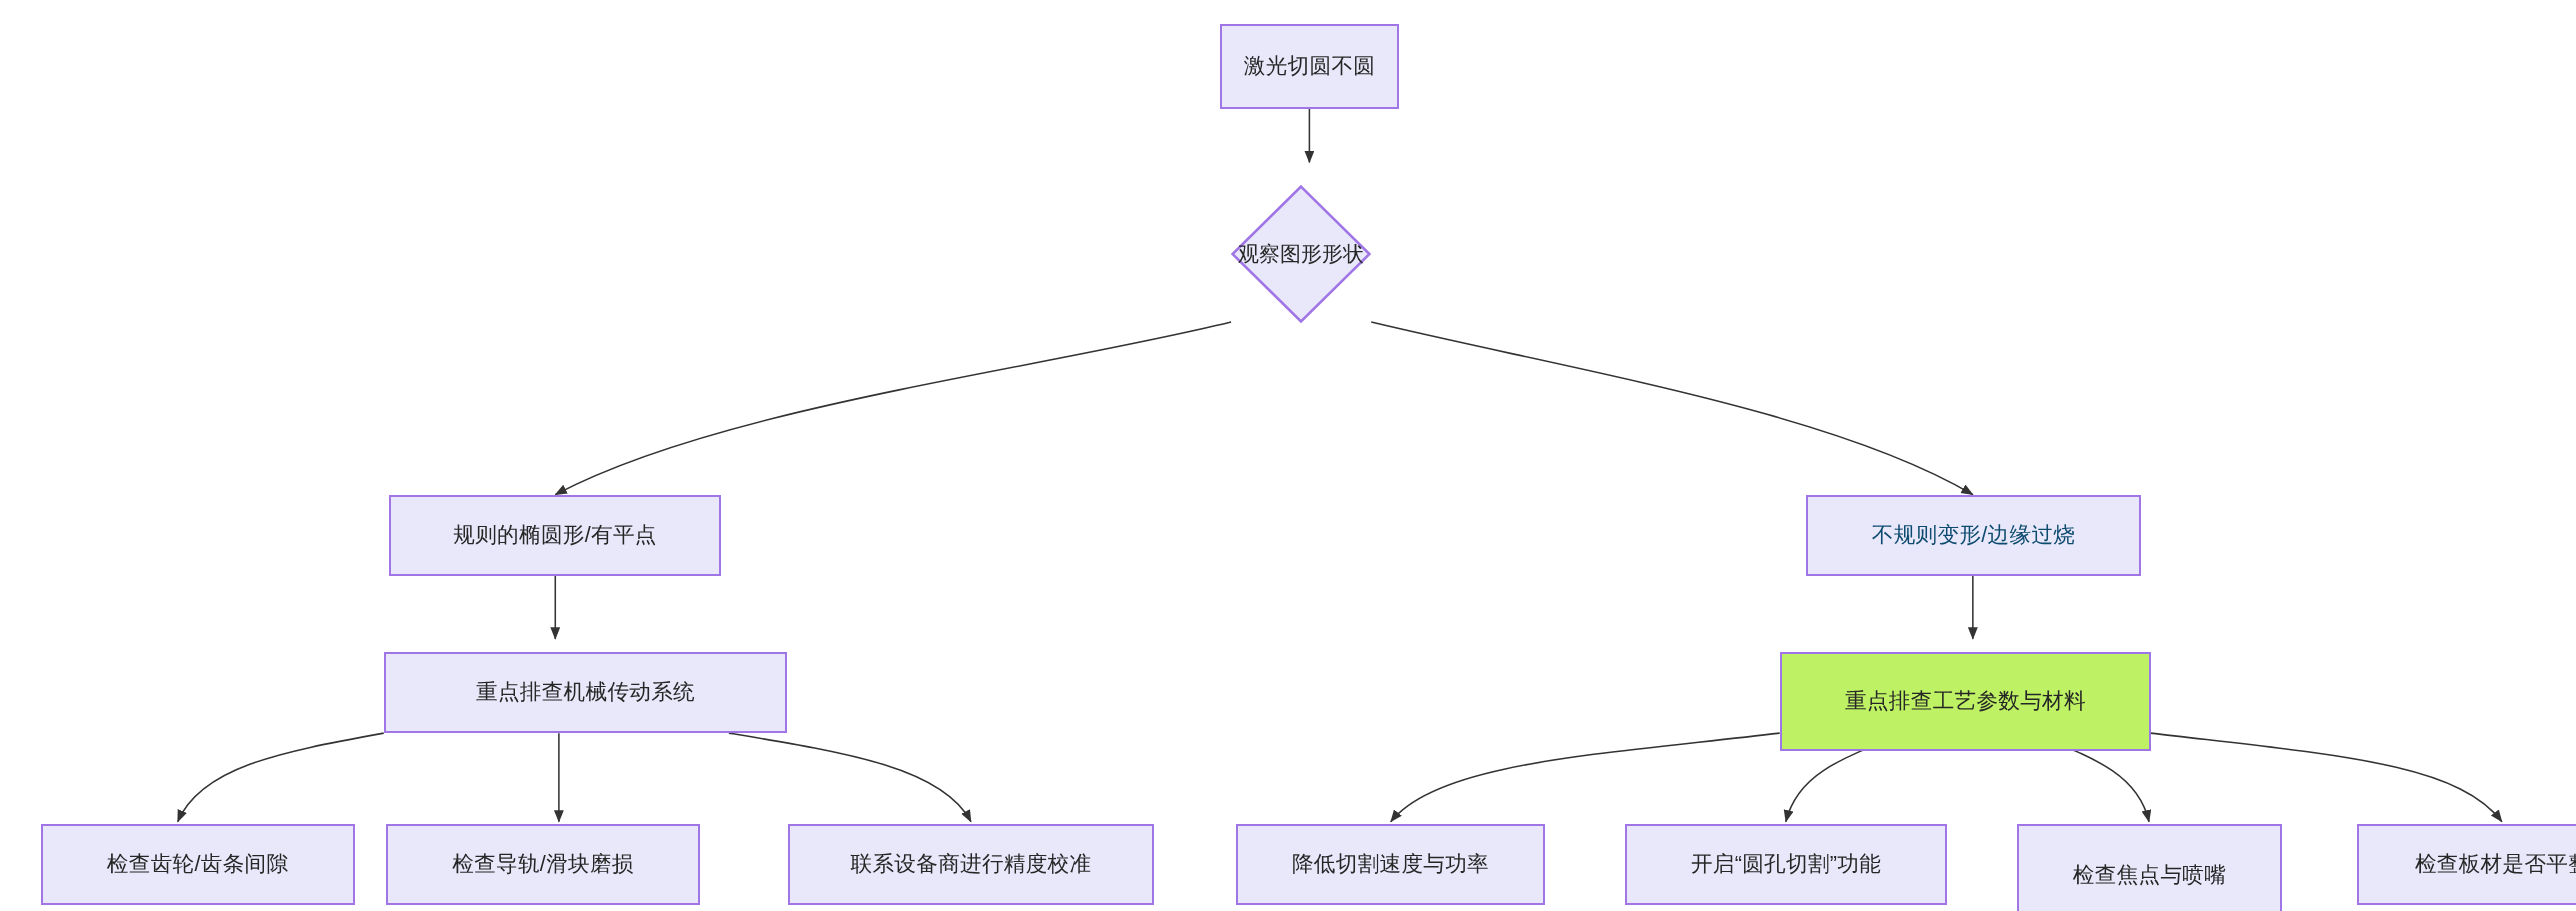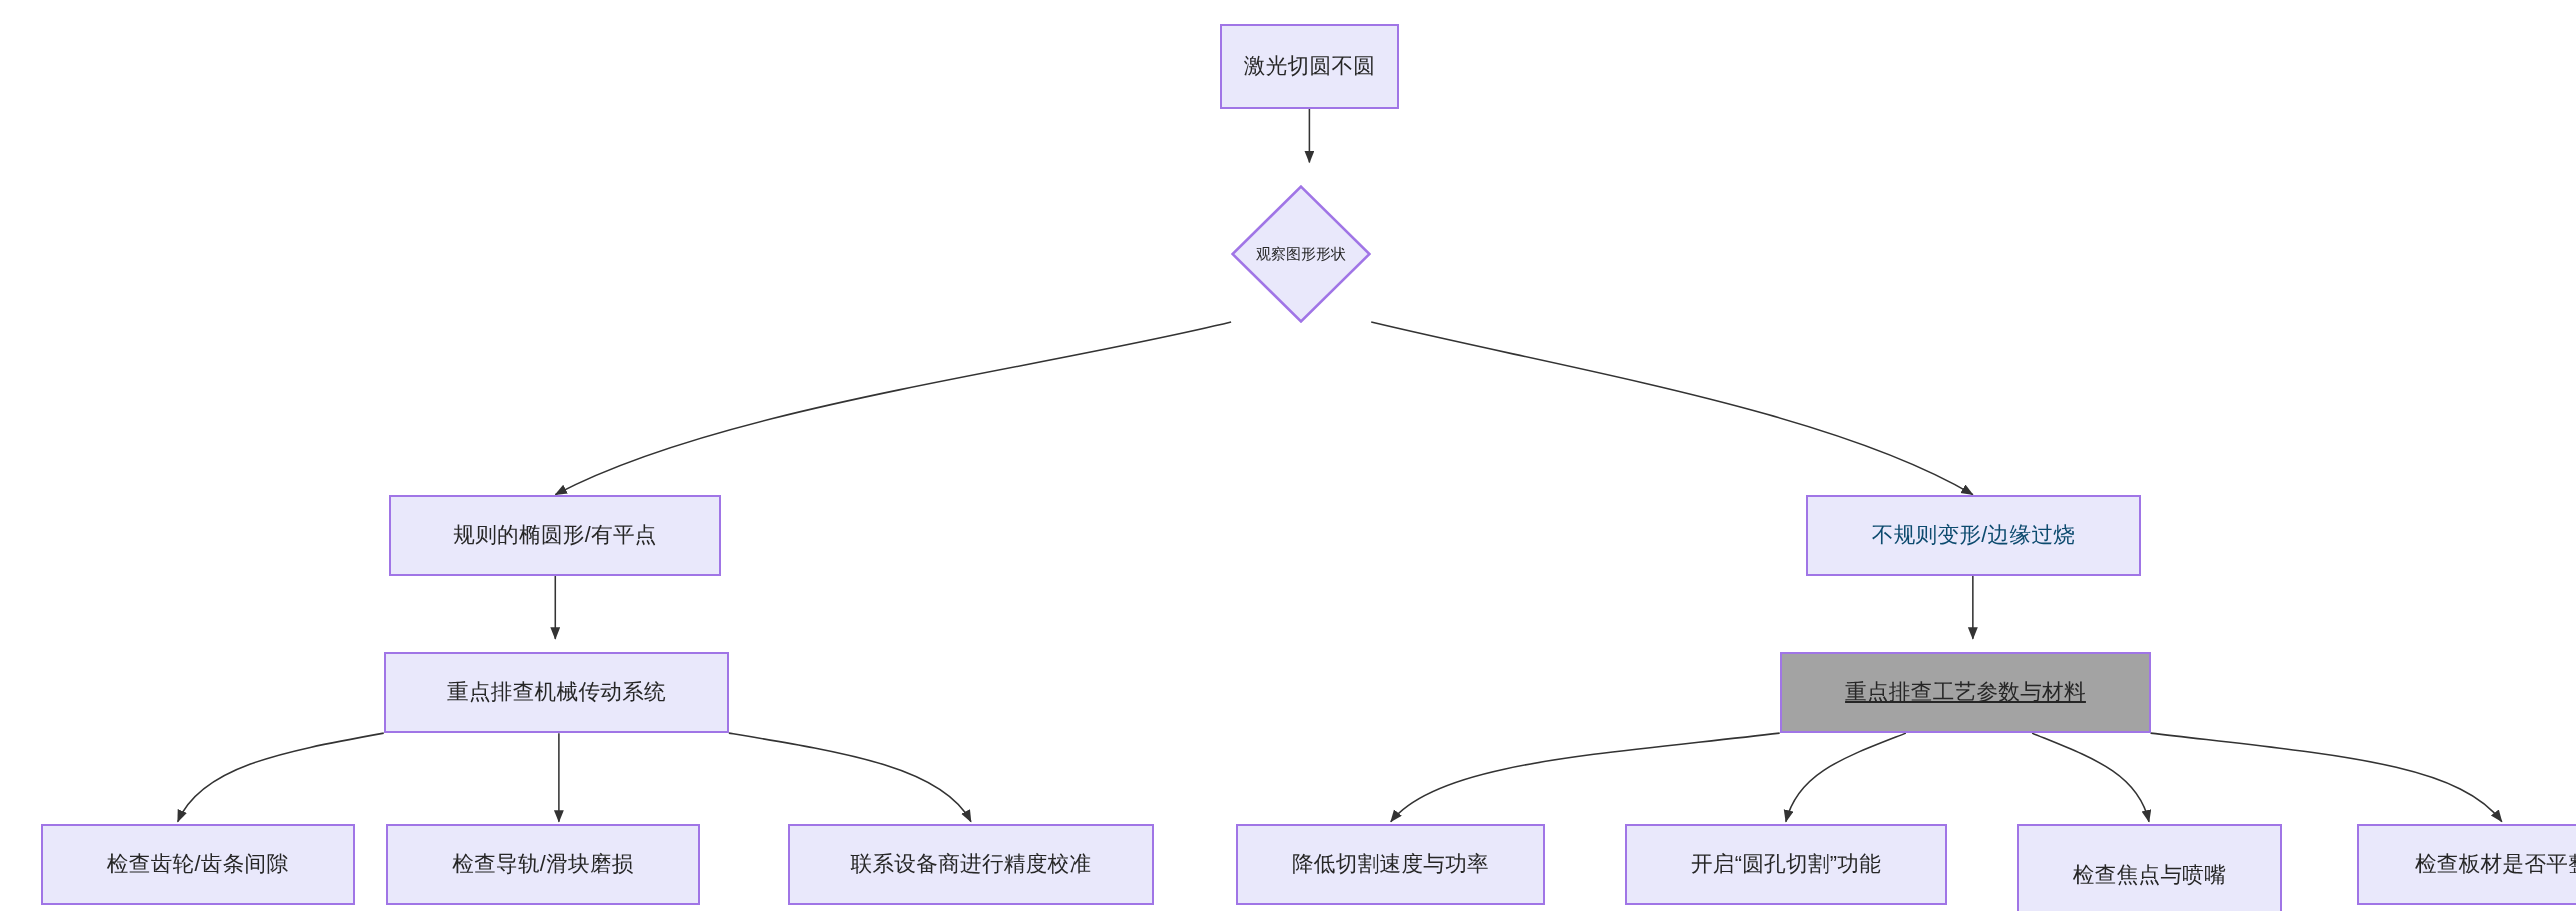--- a/index.html
+++ b/index.html
@@ -48,21 +48,21 @@
     position: absolute;
     left: 0;
     top: 0;
     width: 100%;
     height: 100%;
   }
   .diamond-label {
     position: relative;
     z-index: 2;
     color: #262626;
-    font-size: 15px;
+    font-size: 21px;
     white-space: nowrap;
   }
 </style>
 </head>
 <body>
 
 <div id="canvas">
 
   <svg class="edges" viewBox="0 0 5164 1770" xmlns="http://www.w3.org/2000/svg">
     <defs>
@@ -95,24 +95,24 @@
           <polygon points="136,3 269,134 136,265 3,134" fill="#e9e8fb" stroke="#a075e6" stroke-width="5"></polygon>
         </svg>
         <div class="diamond-label">观察图形形状</div>
       </div>
       <div class="node" style="left: 389px; top: 495px; width: 332px; height: 81px; background: rgb(233, 232, 251); border-color: rgb(160, 117, 230); color: rgb(38, 38, 38); align-items: center;">
         <span>规则的椭圆形/有平点</span>
       </div>
       <div class="node" style="left: 1806px; top: 495px; width: 335px; height: 81px; background: rgb(233, 232, 251); border-color: rgb(160, 117, 230); color: #0c4a6e;">
         <span>不规则变形/边缘过烧</span>
       </div>
-      <div class="node" style="left: 384px; top: 652px; width: 345px; height: 81px; background: rgb(233, 232, 251); border-color: rgb(160, 117, 230); color: rgb(38, 38, 38);">
+      <div class="node" style="left: 384px; top: 652px; width: 403px; height: 81px; background: rgb(233, 232, 251); border-color: rgb(160, 117, 230); color: rgb(38, 38, 38);">
         <span>重点排查机械传动系统</span>
       </div>
-      <div class="node" style="left: 1780px; top: 652px; width: 371px; height: 81px; background: #a3a3a3; border-color: rgb(160, 117, 230); color: rgb(38, 38, 38); text-decoration: underline;">
+      <div class="node" style="left: 1780px; top: 652px; width: 371px; height: 99px; background: #bef264; border-color: rgb(160, 117, 230); color: rgb(38, 38, 38);">
         <span>重点排查工艺参数与材料</span>
       </div>
       <div class="node" style="left: 20.6px; top: 824px; width: 314px; height: 81px; background: rgb(233, 232, 251); border-color: rgb(160, 117, 230); color: rgb(38, 38, 38); margin-left: 20px;">
         <span>检查齿轮/齿条间隙</span>
       </div>
       <div class="node" style="left: 386px; top: 824px; width: 314px; height: 81px; background: rgb(233, 232, 251); border-color: rgb(160, 117, 230); color: rgb(38, 38, 38);">
         <span>检查导轨/滑块磨损</span>
       </div>
       <div class="node" style="left: 788px; top: 824px; width: 366px; height: 81px; background: rgb(233, 232, 251); border-color: rgb(160, 117, 230); color: rgb(38, 38, 38);">
         <span>联系设备商进行精度校准</span>

